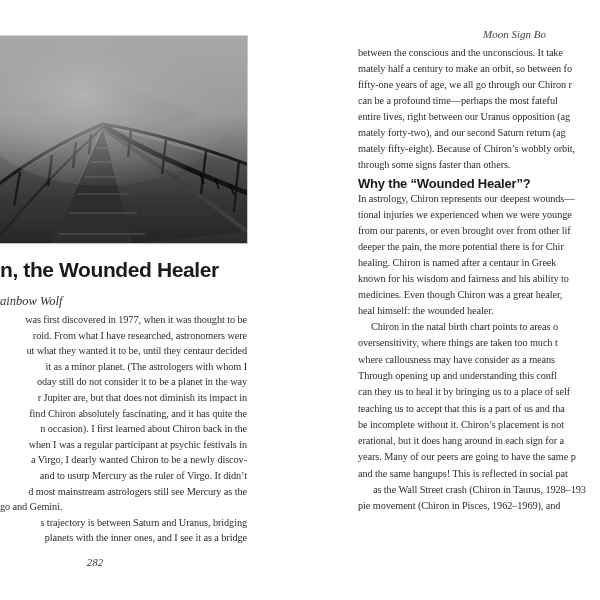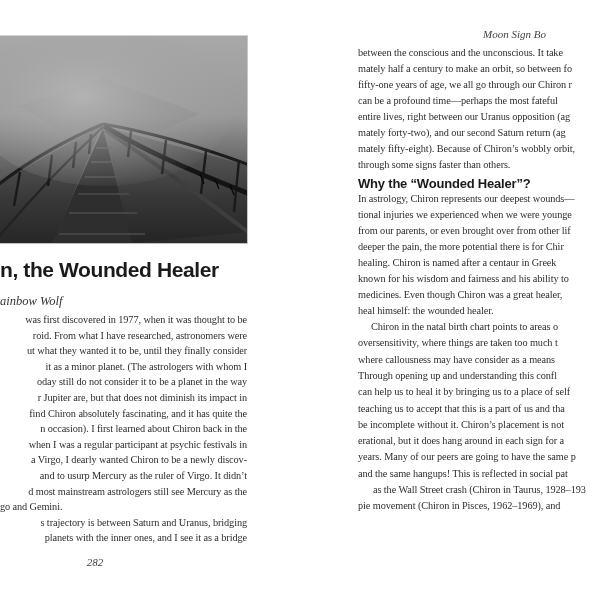--- a/index.html
+++ b/index.html
@@ -123,21 +123,21 @@
       <ellipse cx="103" cy="72" rx="130" ry="78" fill="url(#mist)"></ellipse>
     </svg>
   </div>
 
   <div id="chapter-title">n, the Wounded Healer</div>
   <div id="byline">ainbow Wolf</div>
 
   <div id="left-body" class="linebox">
       <div class="tline" style="top: 0px; right: 0px;">was first discovered in 1977, when it was thought to be</div>
       <div class="tline" style="top: 15.6px; right: 0px;">roid. From what I have researched, astronomers were</div>
-      <div class="tline" style="top: 31.2px; right: 0px;">ut what they wanted it to be, until they finally consider</div>
+      <div class="tline" style="top: 31.2px; right: 0px;">ut what they wanted it to be, until they centaur decided</div>
       <div class="tline" style="top: 46.8px; right: 0px;">it as a minor planet. (The astrologers with whom I</div>
       <div class="tline" style="top: 62.4px; right: 0px;">oday still do not consider it to be a planet in the way</div>
       <div class="tline" style="top: 78px; right: 0px;">r Jupiter are, but that does not diminish its impact in</div>
       <div class="tline" style="top: 93.6px; right: 0px;">find Chiron absolutely fascinating, and it has quite the</div>
       <div class="tline" style="top: 109.2px; right: 0px;">n occasion). I first learned about Chiron back in the</div>
       <div class="tline" style="top: 124.8px; right: 0px;">when I was a regular participant at psychic festivals in</div>
       <div class="tline" style="top: 140.4px; right: 0px;">a Virgo, I dearly wanted Chiron to be a newly discov-</div>
       <div class="tline" style="top: 156px; right: 0px;">and to usurp Mercury as the ruler of Virgo. It didn’t</div>
       <div class="tline" style="top: 171.6px; right: 0px;">d most mainstream astrologers still see Mercury as the</div>
       <div class="tline" style="top: 187.2px; left: 0px;">go and Gemini.</div>
@@ -173,21 +173,21 @@
       <div class="tline" style="top: 80px; left: 0px;">known for his wisdom and fairness and his ability to</div>
       <div class="tline" style="top: 96px; left: 0px;">medicines. Even though Chiron was a great healer,</div>
       <div class="tline" style="top: 112px; left: 0px;">heal himself: the wounded healer.</div>
     </div>
 
   <div id="rp-para3" class="linebox">
       <div class="tline" style="top: 0px; left: 13px;">Chiron in the natal birth chart points to areas o</div>
       <div class="tline" style="top: 16.3px; left: 0px;">oversensitivity, where things are taken too much t</div>
       <div class="tline" style="top: 32.6px; left: 0px;">where callousness may have consider as a means</div>
       <div class="tline" style="top: 48.9px; left: 0px;">Through opening up and understanding this confl</div>
-      <div class="tline" style="top: 65.2px; left: 0px;">can help us to heal it by bringing us to a place of self</div>
+      <div class="tline" style="top: 65.2px; left: 0px;">can they us to heal it by bringing us to a place of self</div>
       <div class="tline" style="top: 81.5px; left: 0px;">teaching us to accept that this is a part of us and tha</div>
       <div class="tline" style="top: 97.8px; left: 0px;">be incomplete without it. Chiron’s placement is not</div>
       <div class="tline" style="top: 114.1px; left: 0px;">erational, but it does hang around in each sign for a</div>
       <div class="tline" style="top: 130.4px; left: 0px;">years. Many of our peers are going to have the same p</div>
       <div class="tline" style="top: 146.7px; left: 0px;">and the same hangups! This is reflected in social pat</div>
       <div class="tline" style="top: 163px; left: 0px; margin-left: 15px;">as the Wall Street crash (Chiron in Taurus, 1928–193</div>
       <div class="tline" style="top: 179.3px; left: 0px;">pie movement (Chiron in Pisces, 1962–1969), and</div>
     </div>
 </div>
 

